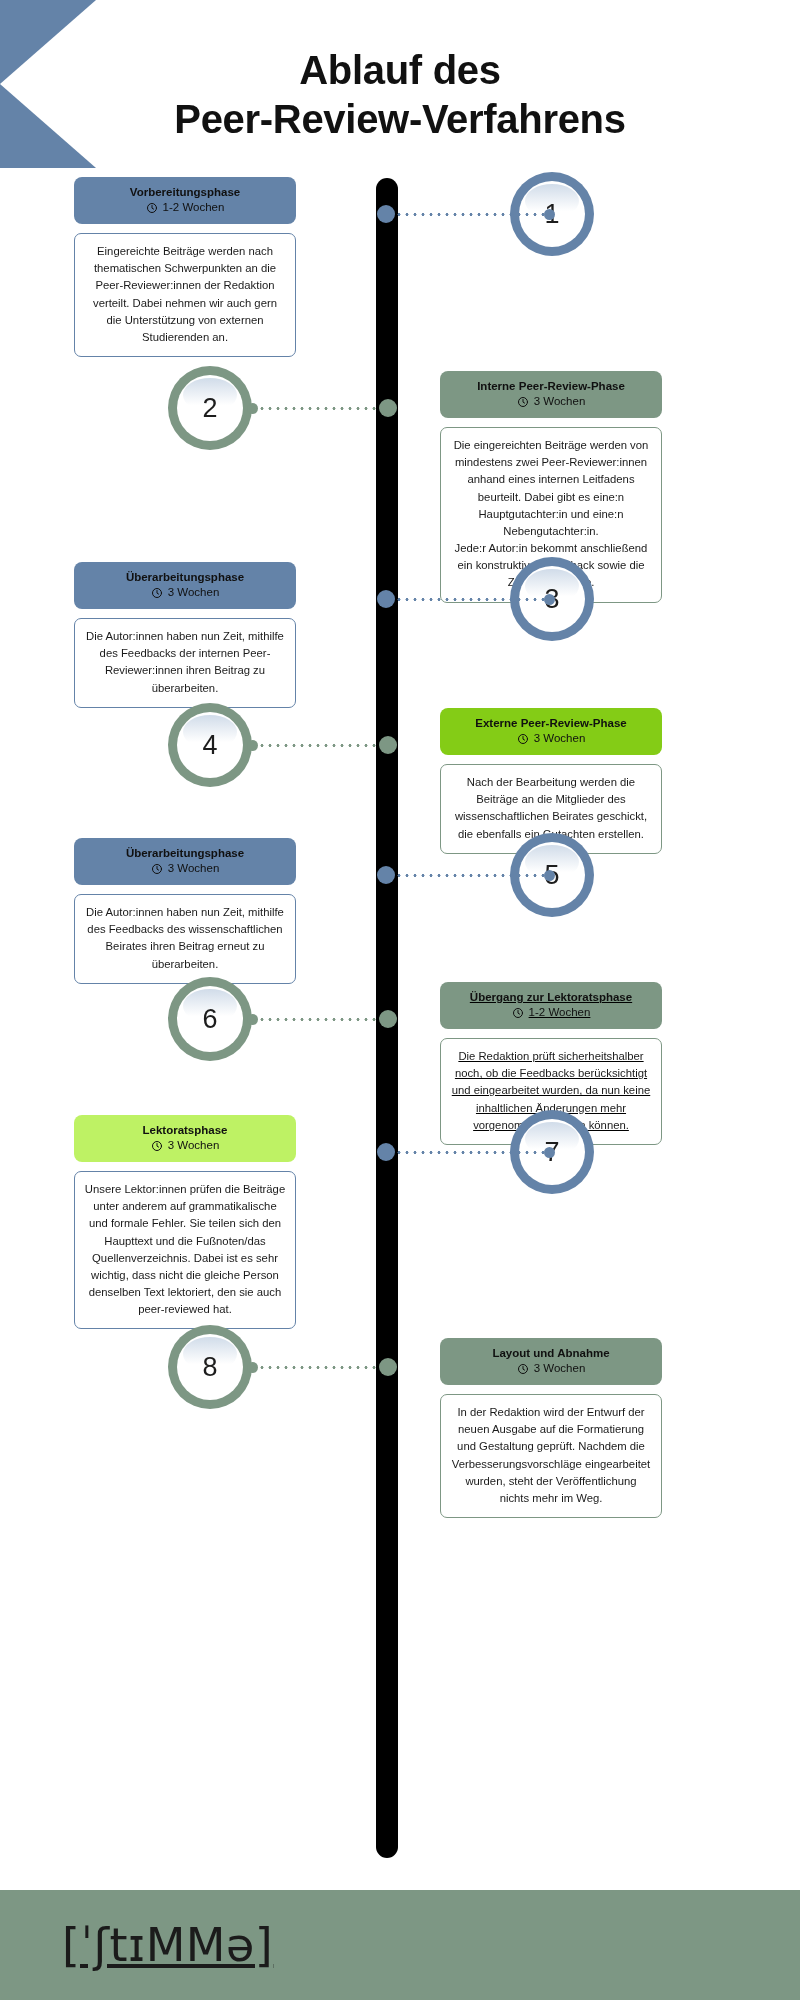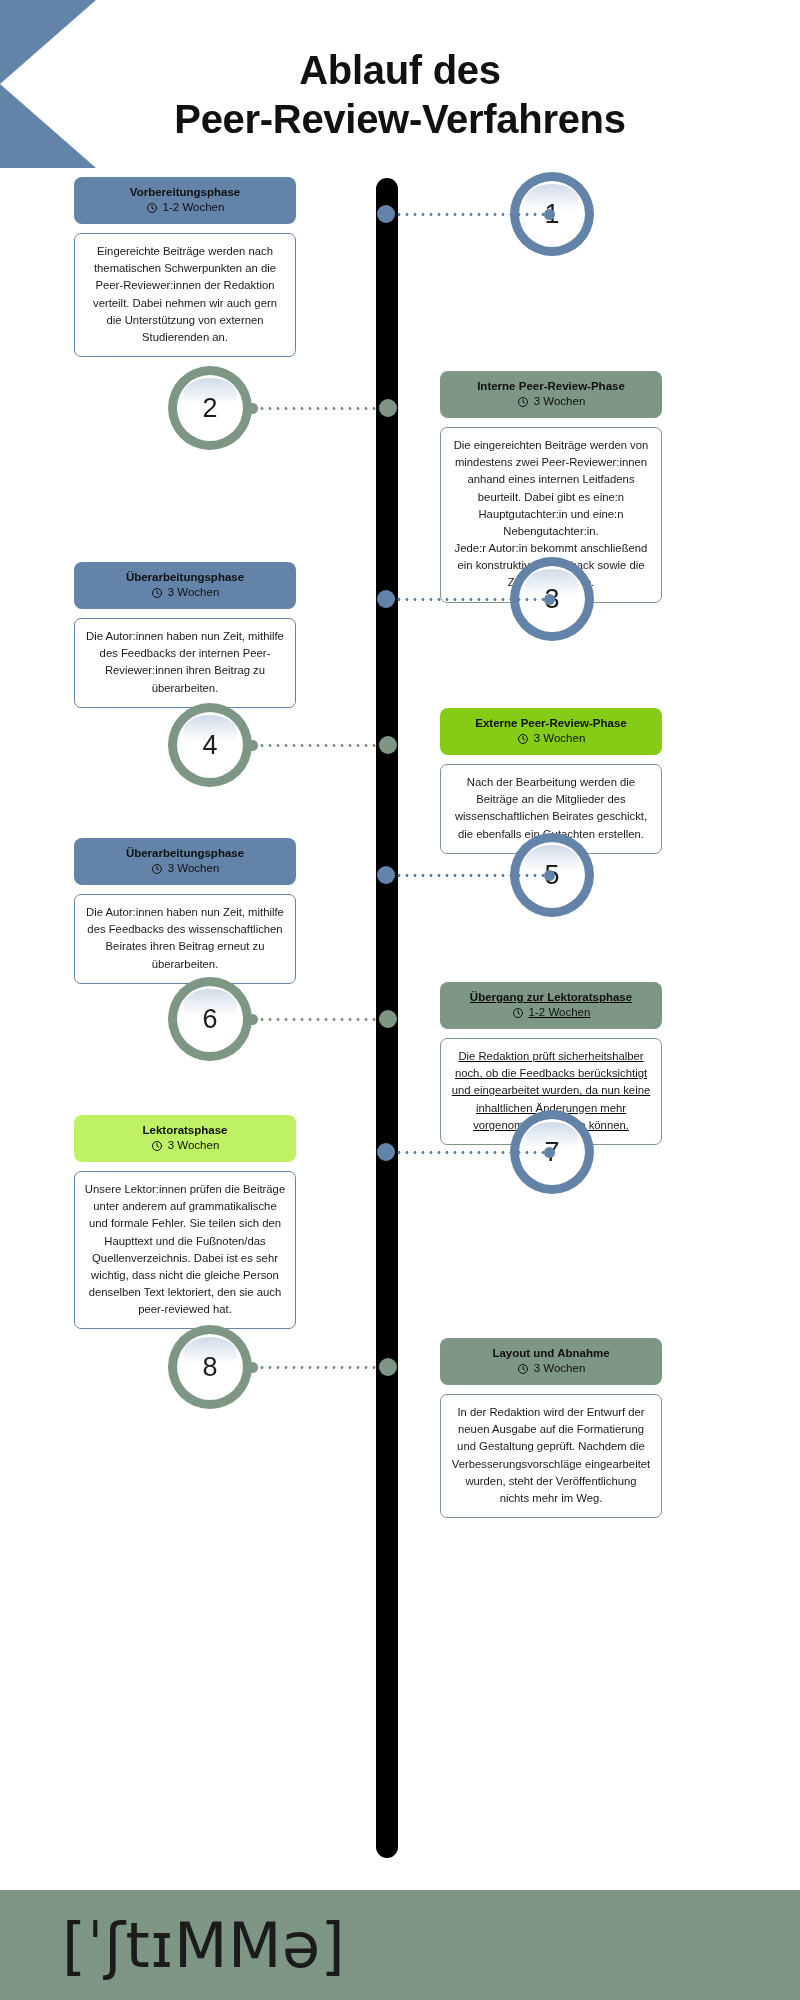--- a/index.html
+++ b/index.html
@@ -160,25 +160,26 @@
   .footer {
     position:absolute;
     left:0; bottom:0;
     width:800px; height:110px;
     background:#7d9784;
     display:flex;
     align-items:center;
     padding-left:62px;
   }
   .footer .logo {
-    font-size:62px;
+    font-size:46px;
     font-weight:400;
     color:#1b1b1b;
     letter-spacing:0.5px;
     font-family:"DejaVu Sans", sans-serif;
+    text-decoration:underline;
   }
 </style>
 </head>
 <body>
 
 <div class="header">
   <div class="corner-wedge"></div>
   <div class="title">
     <span>Ablauf des</span>
     <span class="line2">Peer-Review-Verfahrens</span>

